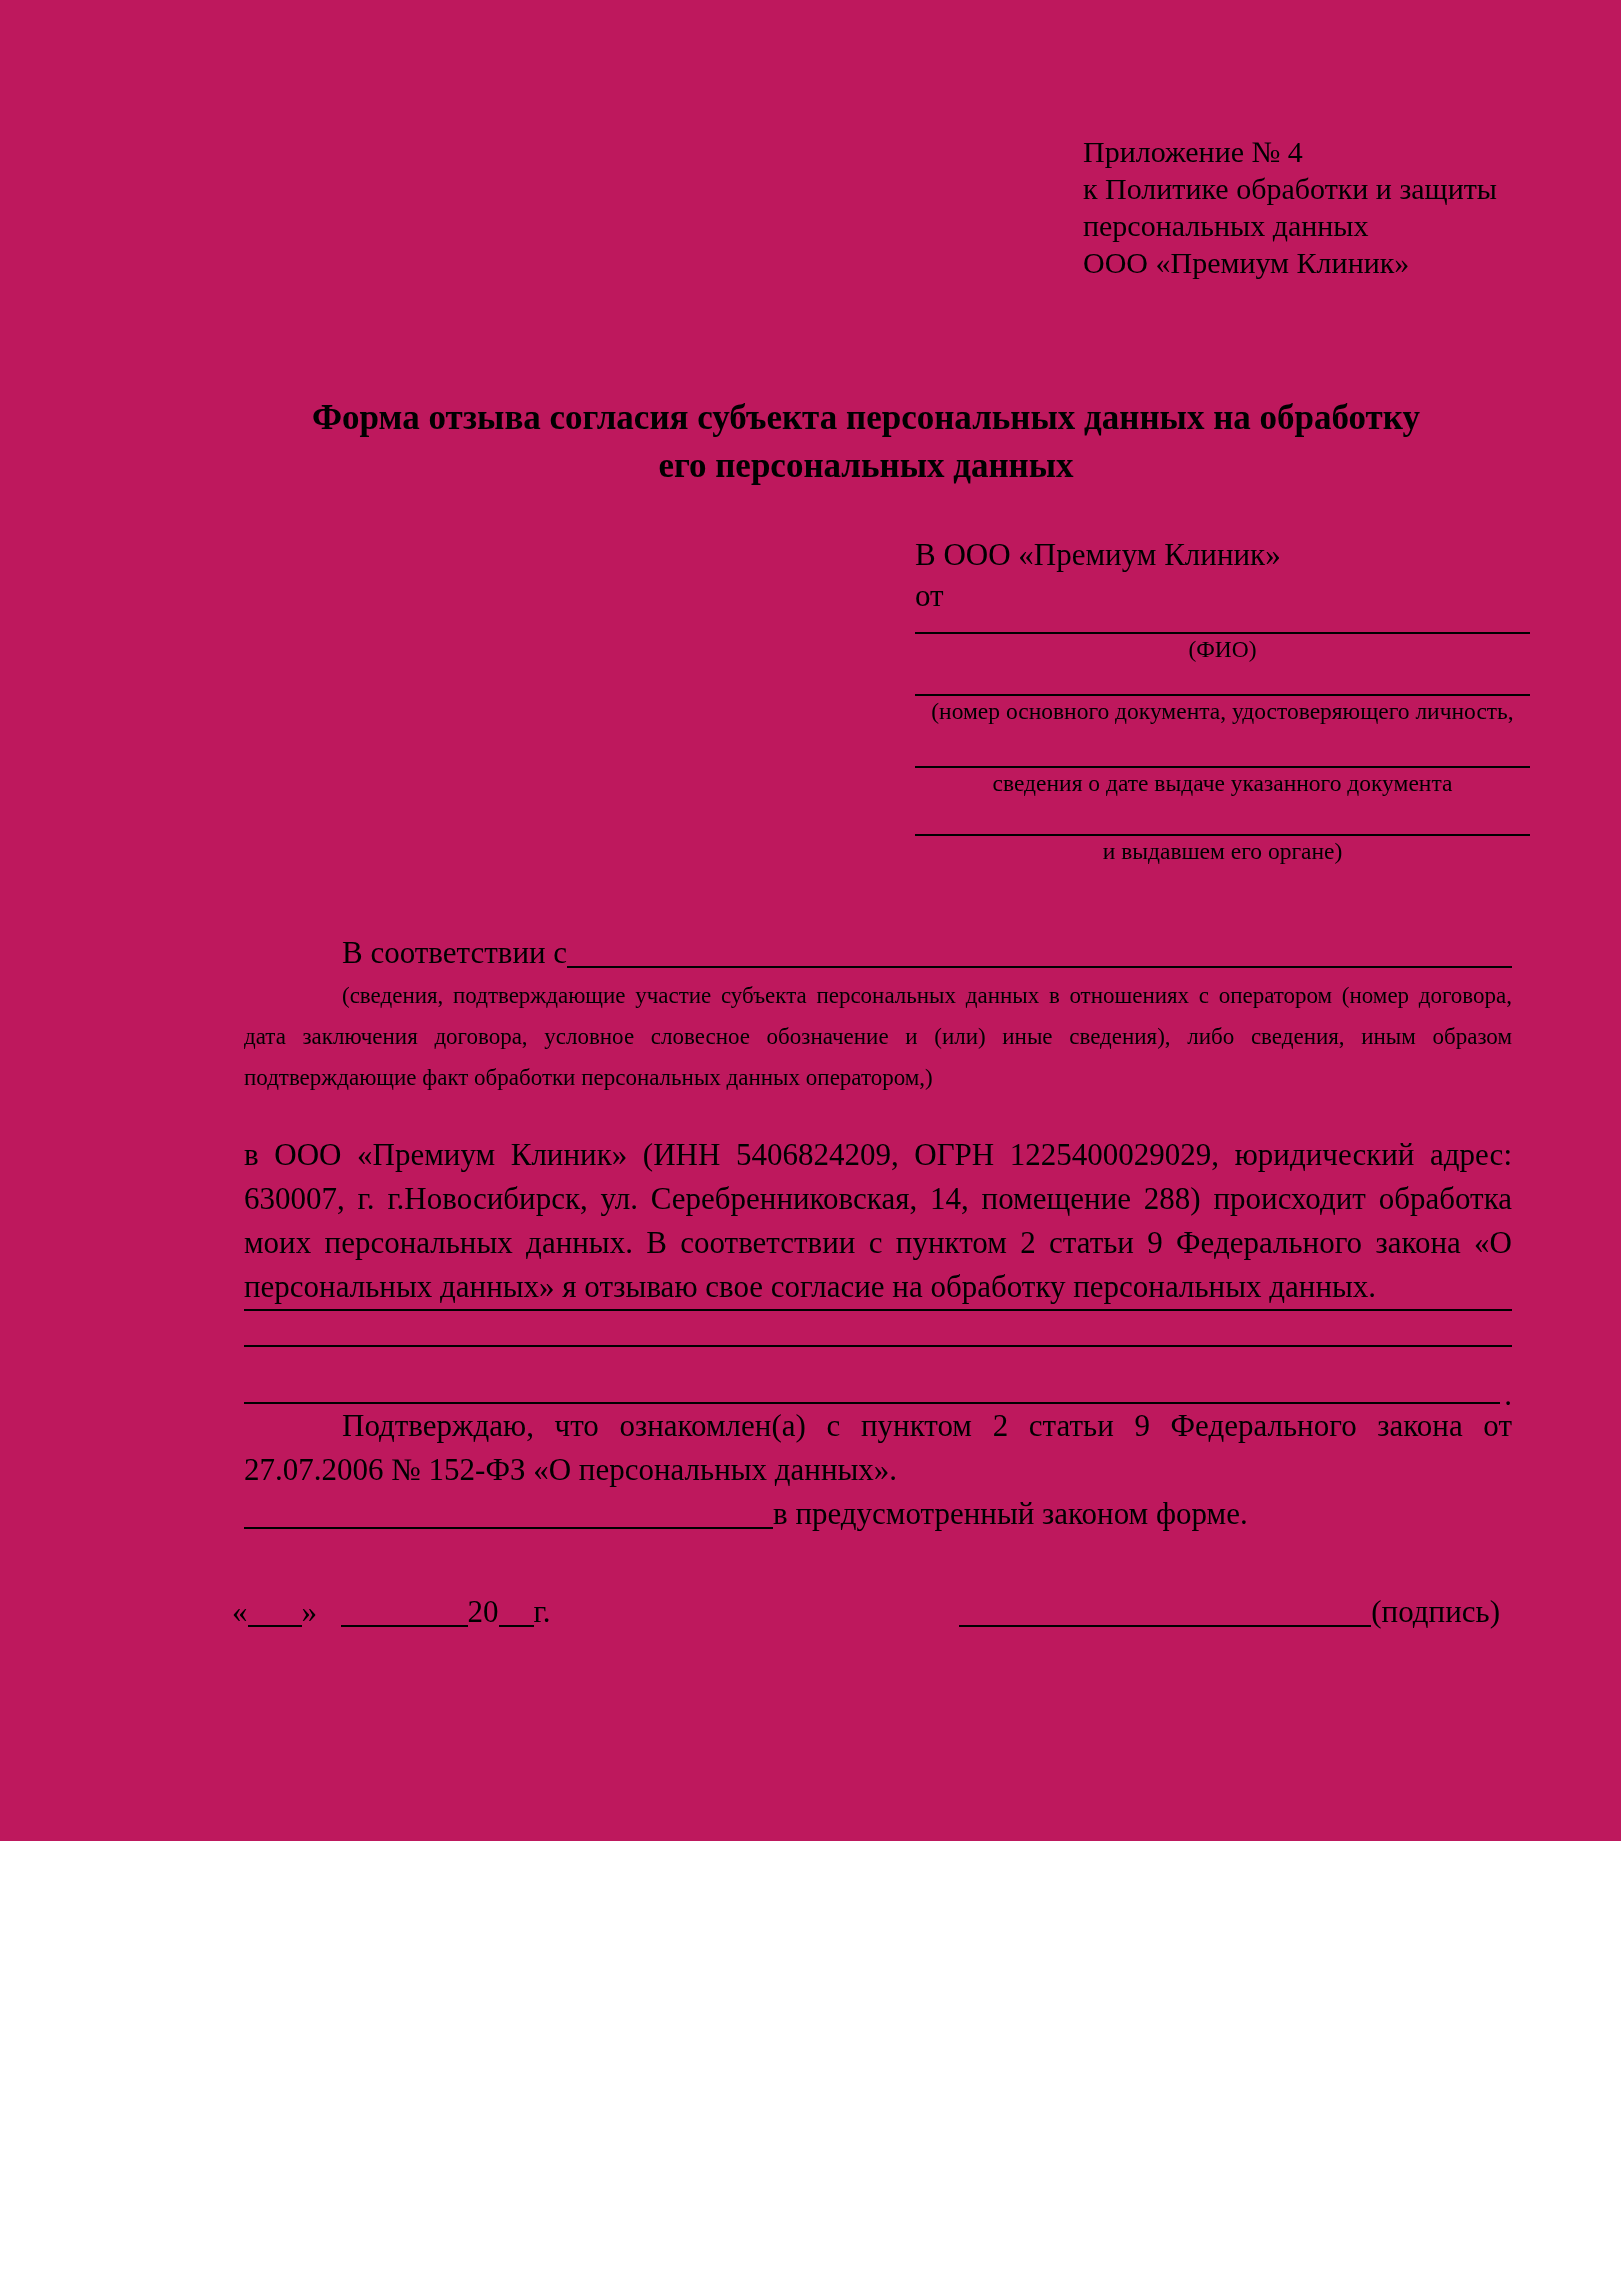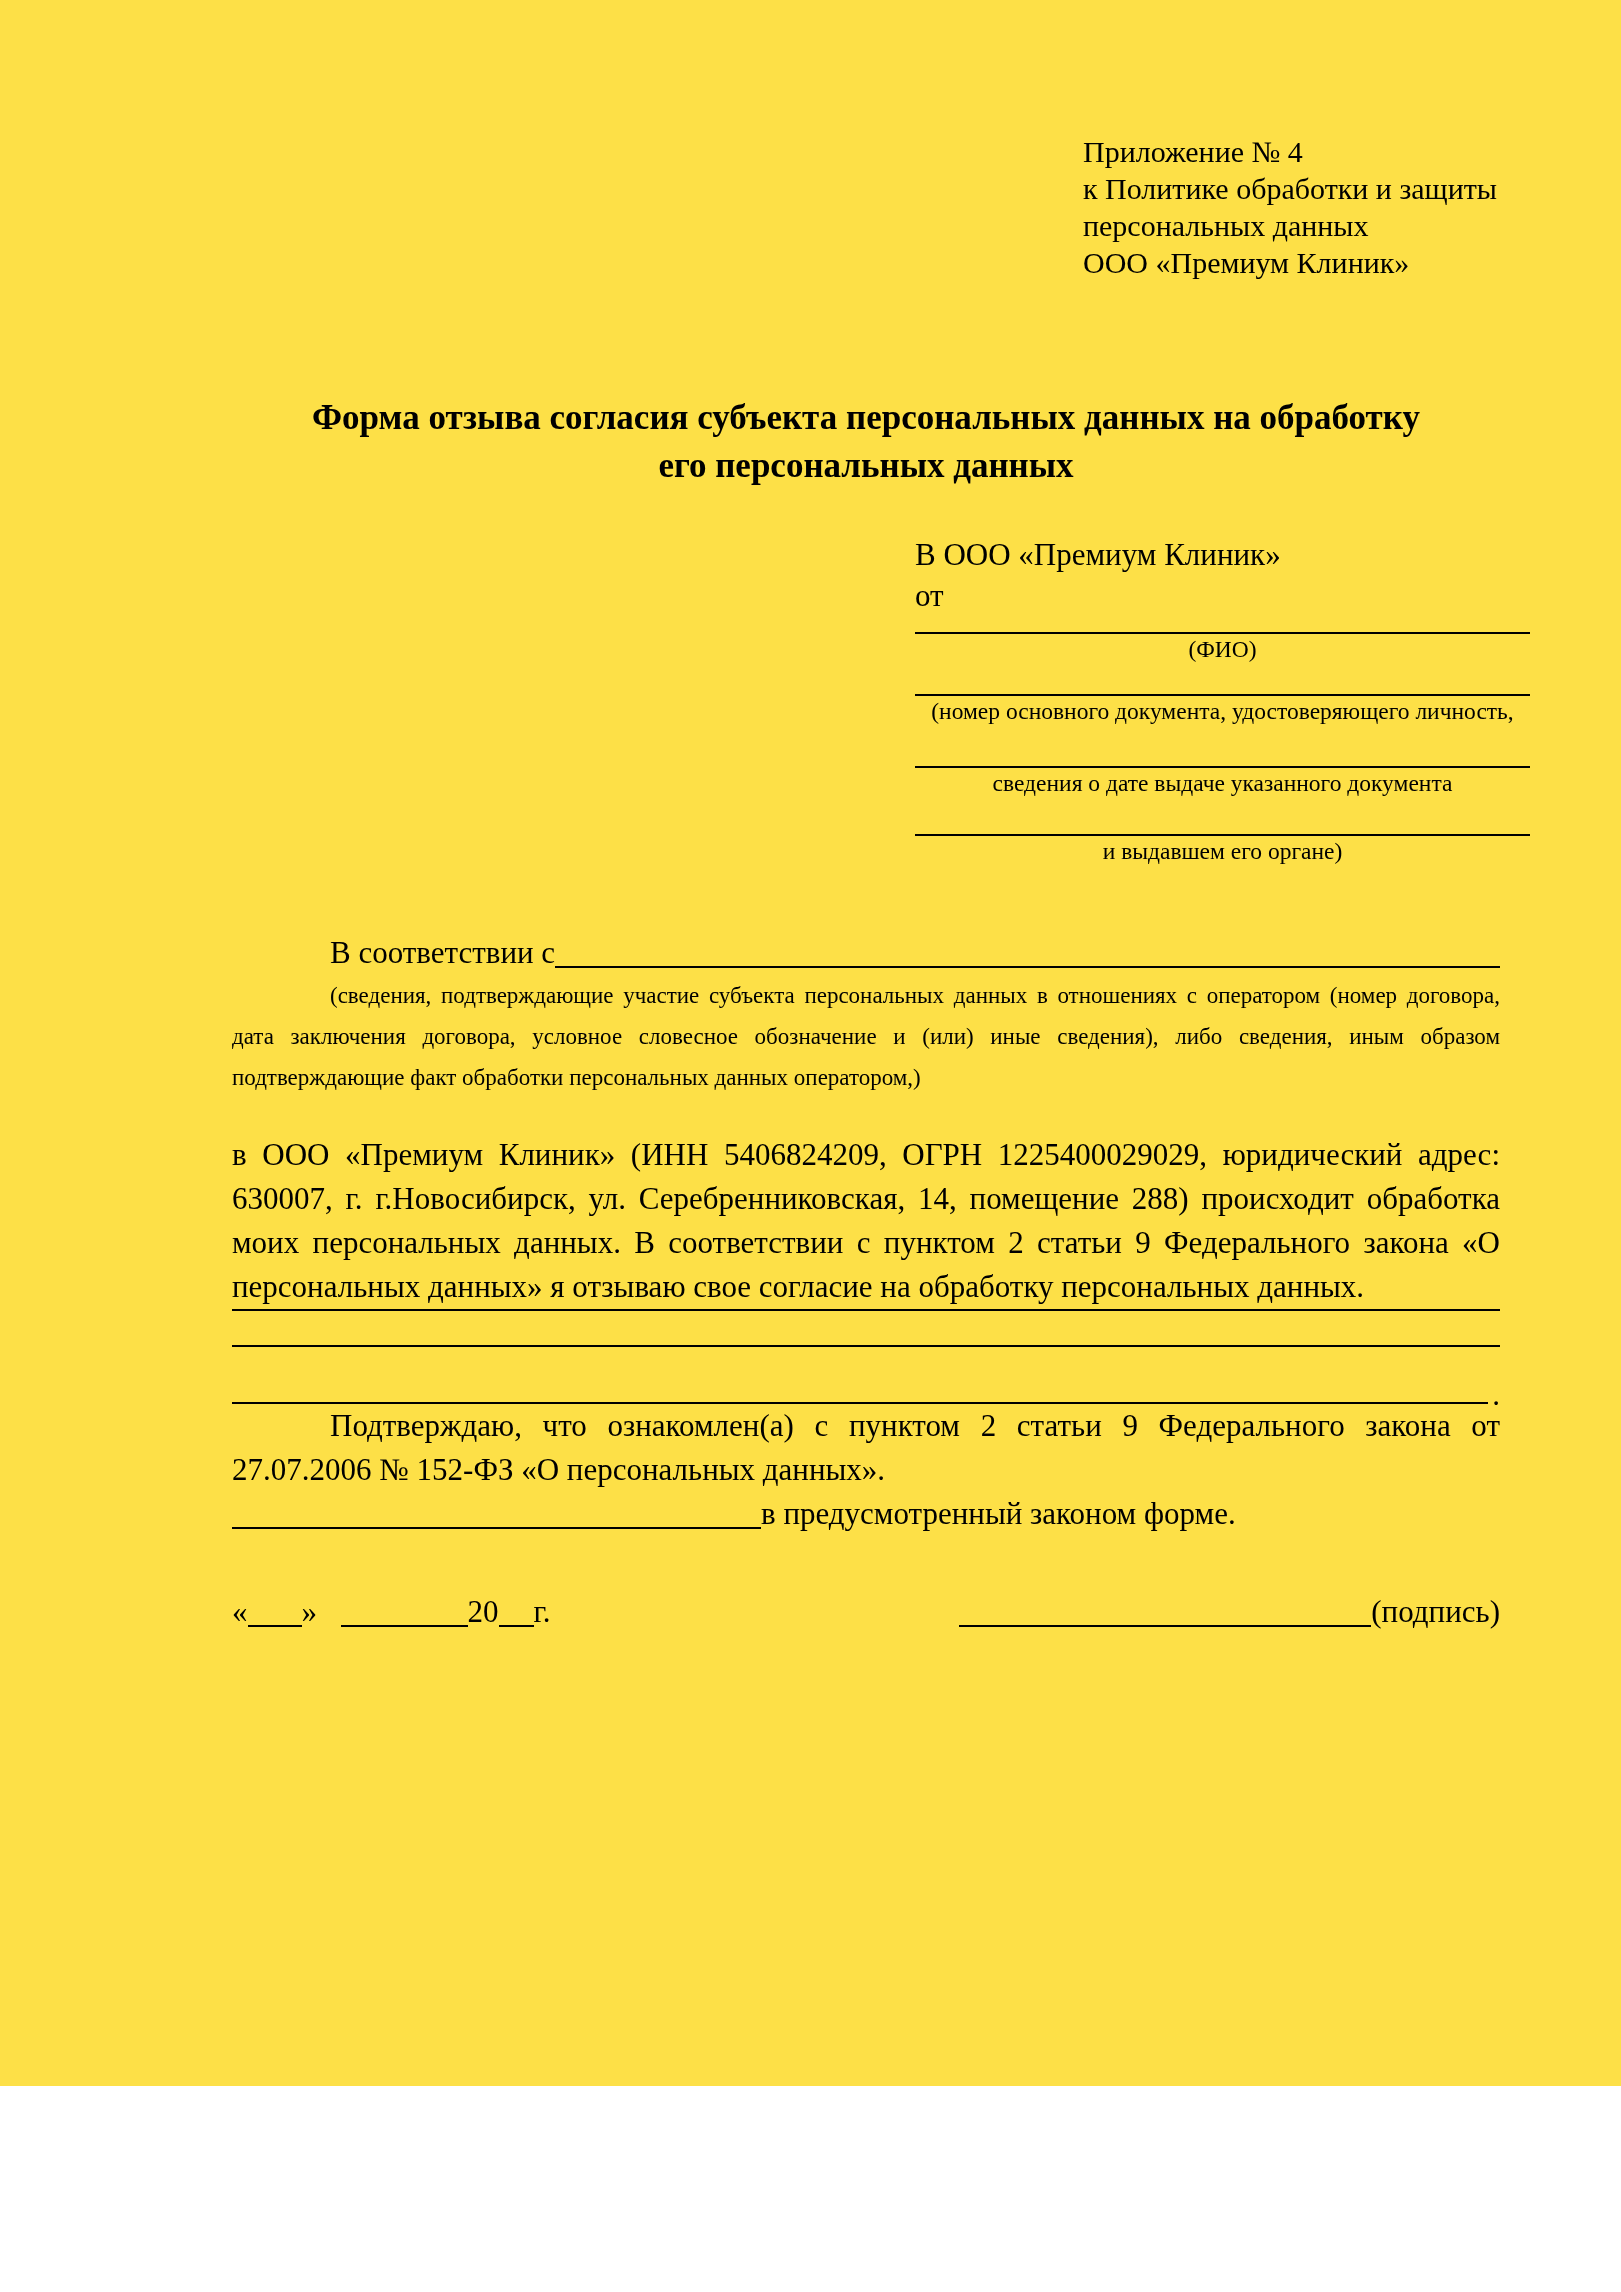--- a/index.html
+++ b/index.html
@@ -1,20 +1,20 @@
 <!DOCTYPE html>
 <html lang="ru"><head>
 <meta charset="utf-8">
 <style>
   html, body { margin: 0; padding: 0; background: #ffffff; }
   .page {
     position: relative;
     width: 1621px;
-    height: 2086px;
-    background: #fde047;
+    height: 1841px;
+    background: #be185d;
     color: #000000;
     font-family: "Liberation Serif", "DejaVu Serif", serif;
     overflow: hidden;
   }
 
   
   .appendix-note {
     position: absolute;
     left: 1083px;
     top: 133px;
@@ -66,21 +66,21 @@
     top: 885px;
     width: 1268px;
     text-align: center;
     font-size: 32px;
     line-height: 44px;
   }
 
   
   .content {
     position: absolute;
-    left: 232px;
+    left: 244px;
     top: 931px;
     width: 1268px;
     font-size: 31px;
     line-height: 44px;
   }
   .flexrow { display: flex; }
   .fill {
     flex: 1;
     border-bottom: 2.9px solid #000;
     margin-bottom: 6.9px;

